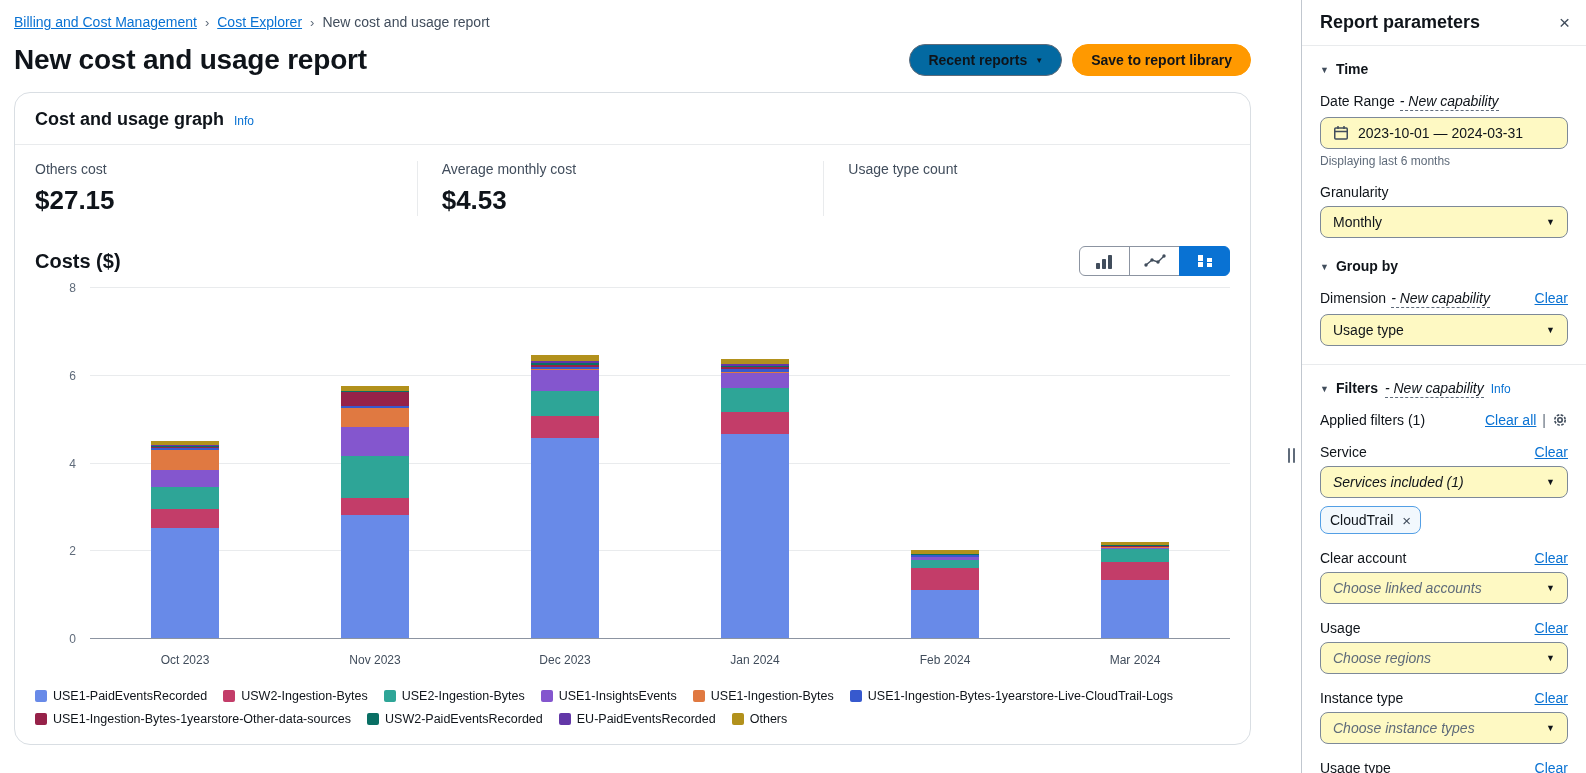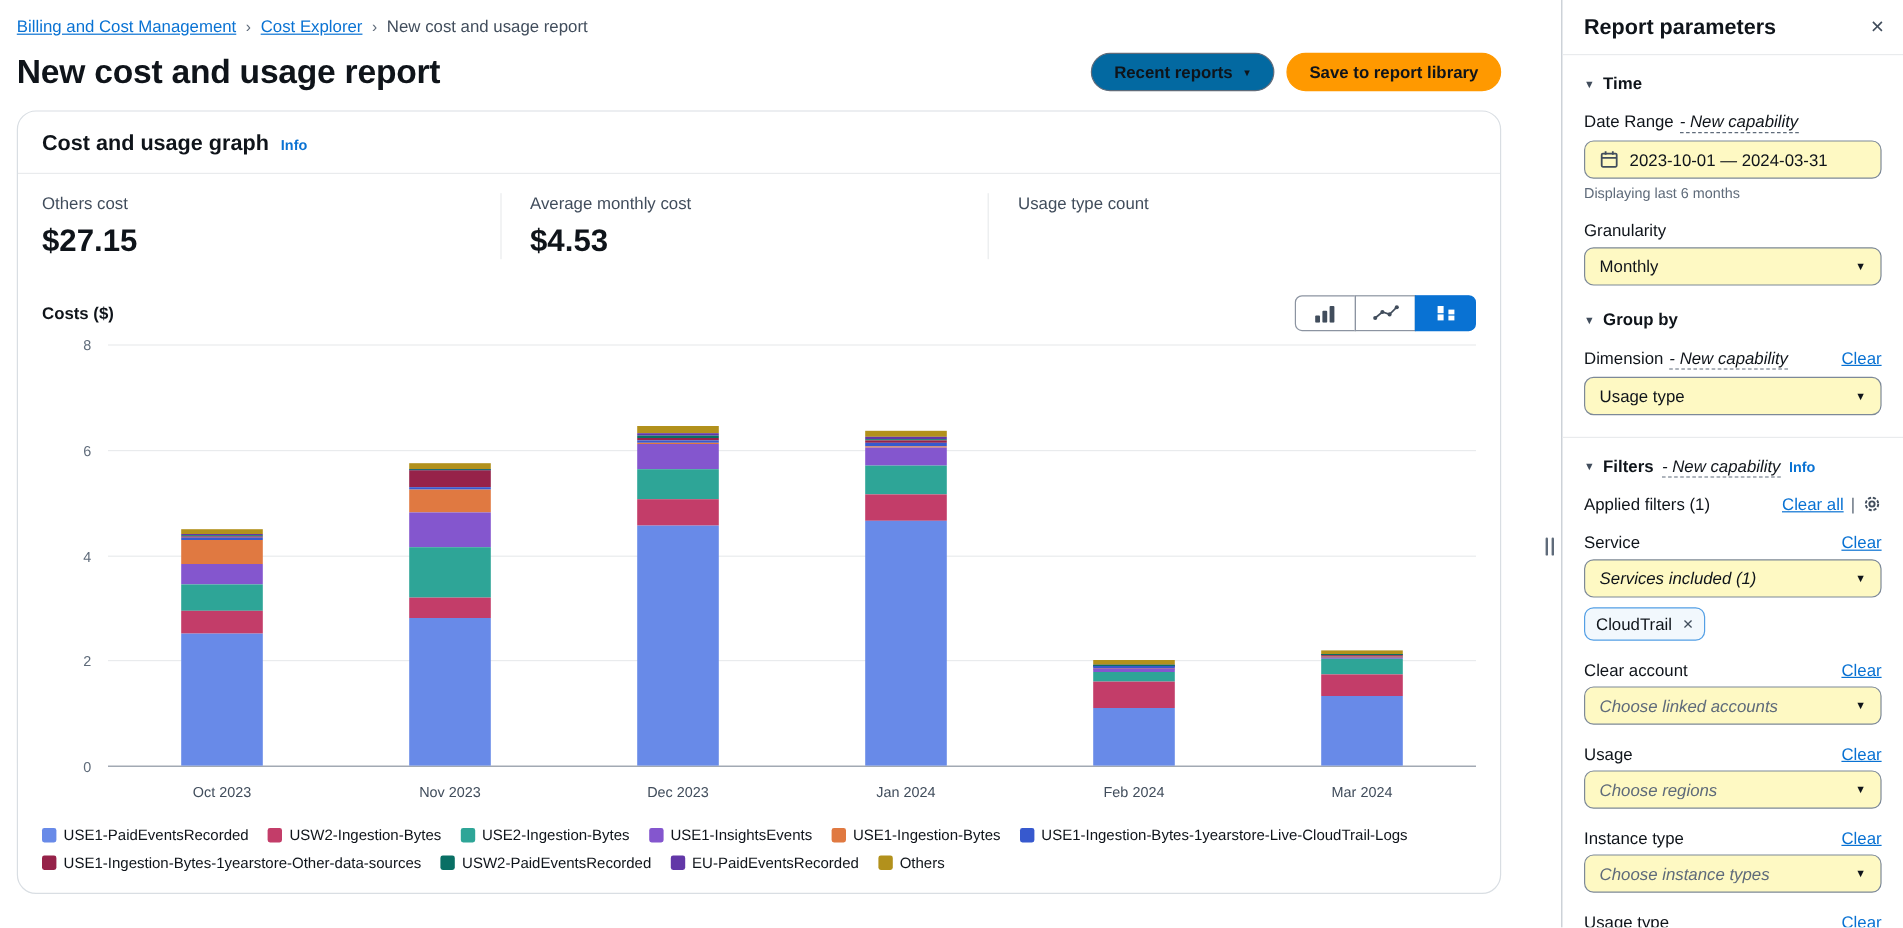--- a/index.html
+++ b/index.html
@@ -20,31 +20,31 @@
   button{font-family:inherit}
   .btn{height:32px;border-radius:16px;padding:0 18px;font-size:14px;font-weight:700;cursor:pointer;display:flex;align-items:center;gap:8px}
   .btn-normal{background:#0369a1;border:1px solid #5f6b7a;color:#0f141a}
   .btn-normal .caret{font-size:8px;color:#0f141a}
   .btn-primary{background:#ff9900;border:1px solid #ff9900;color:#0f141a}
 
   
   .card{margin-top:16px;background:#fff;border:1px solid #d9dee3;border-radius:16px;overflow:hidden}
   .card-header{display:flex;align-items:baseline;gap:10px;padding:16px 20px 14px;border-bottom:1px solid #e9ebed}
   .card-header h2{font-size:18px;font-weight:700}
-  .info-link{color:#0972d3;font-size:12px;font-weight:700;text-decoration:none}
+  .info-link{color:#0972d3;font-size:12px;font-weight:400;text-decoration:none}
 
   .stats-row{display:flex;padding:16px 20px 18px}
   .stat{flex:1;padding-right:24px}
   .stat+.stat{border-left:1px solid #e9ebed;padding-left:24px}
   .stat-label{font-size:14px;color:#414d5c}
   .stat-value{font-size:26px;font-weight:700;margin-top:8px}
 
   .chart-section{padding:4px 20px 18px}
   .chart-toolbar{display:flex;justify-content:space-between;align-items:center;margin:8px 0 12px}
-  .axis-title{font-size:14px;font-weight:700}
+  .axis-title{font-size:20px;font-weight:700}
   .seg-control{display:flex}
   .seg{width:51px;height:30px;background:#fff;border:1px solid #8c94a1;margin-left:-1px;display:flex;align-items:center;justify-content:center;cursor:pointer;padding:0}
   .seg:first-child{border-radius:6px 0 0 6px;margin-left:0}
   .seg:last-child{border-radius:0 6px 6px 0}
   .seg.selected{background:#0972d3;border-color:#0972d3;z-index:1}
 
   .chart{display:flex;margin-top:4px}
   .y-axis{width:55px;position:relative;height:351px;flex:none}
   .y-tick{position:absolute;right:14px;transform:translateY(50%);font-size:12px;color:#5f6b7a}
   .plot{flex:1;position:relative;height:351px}

